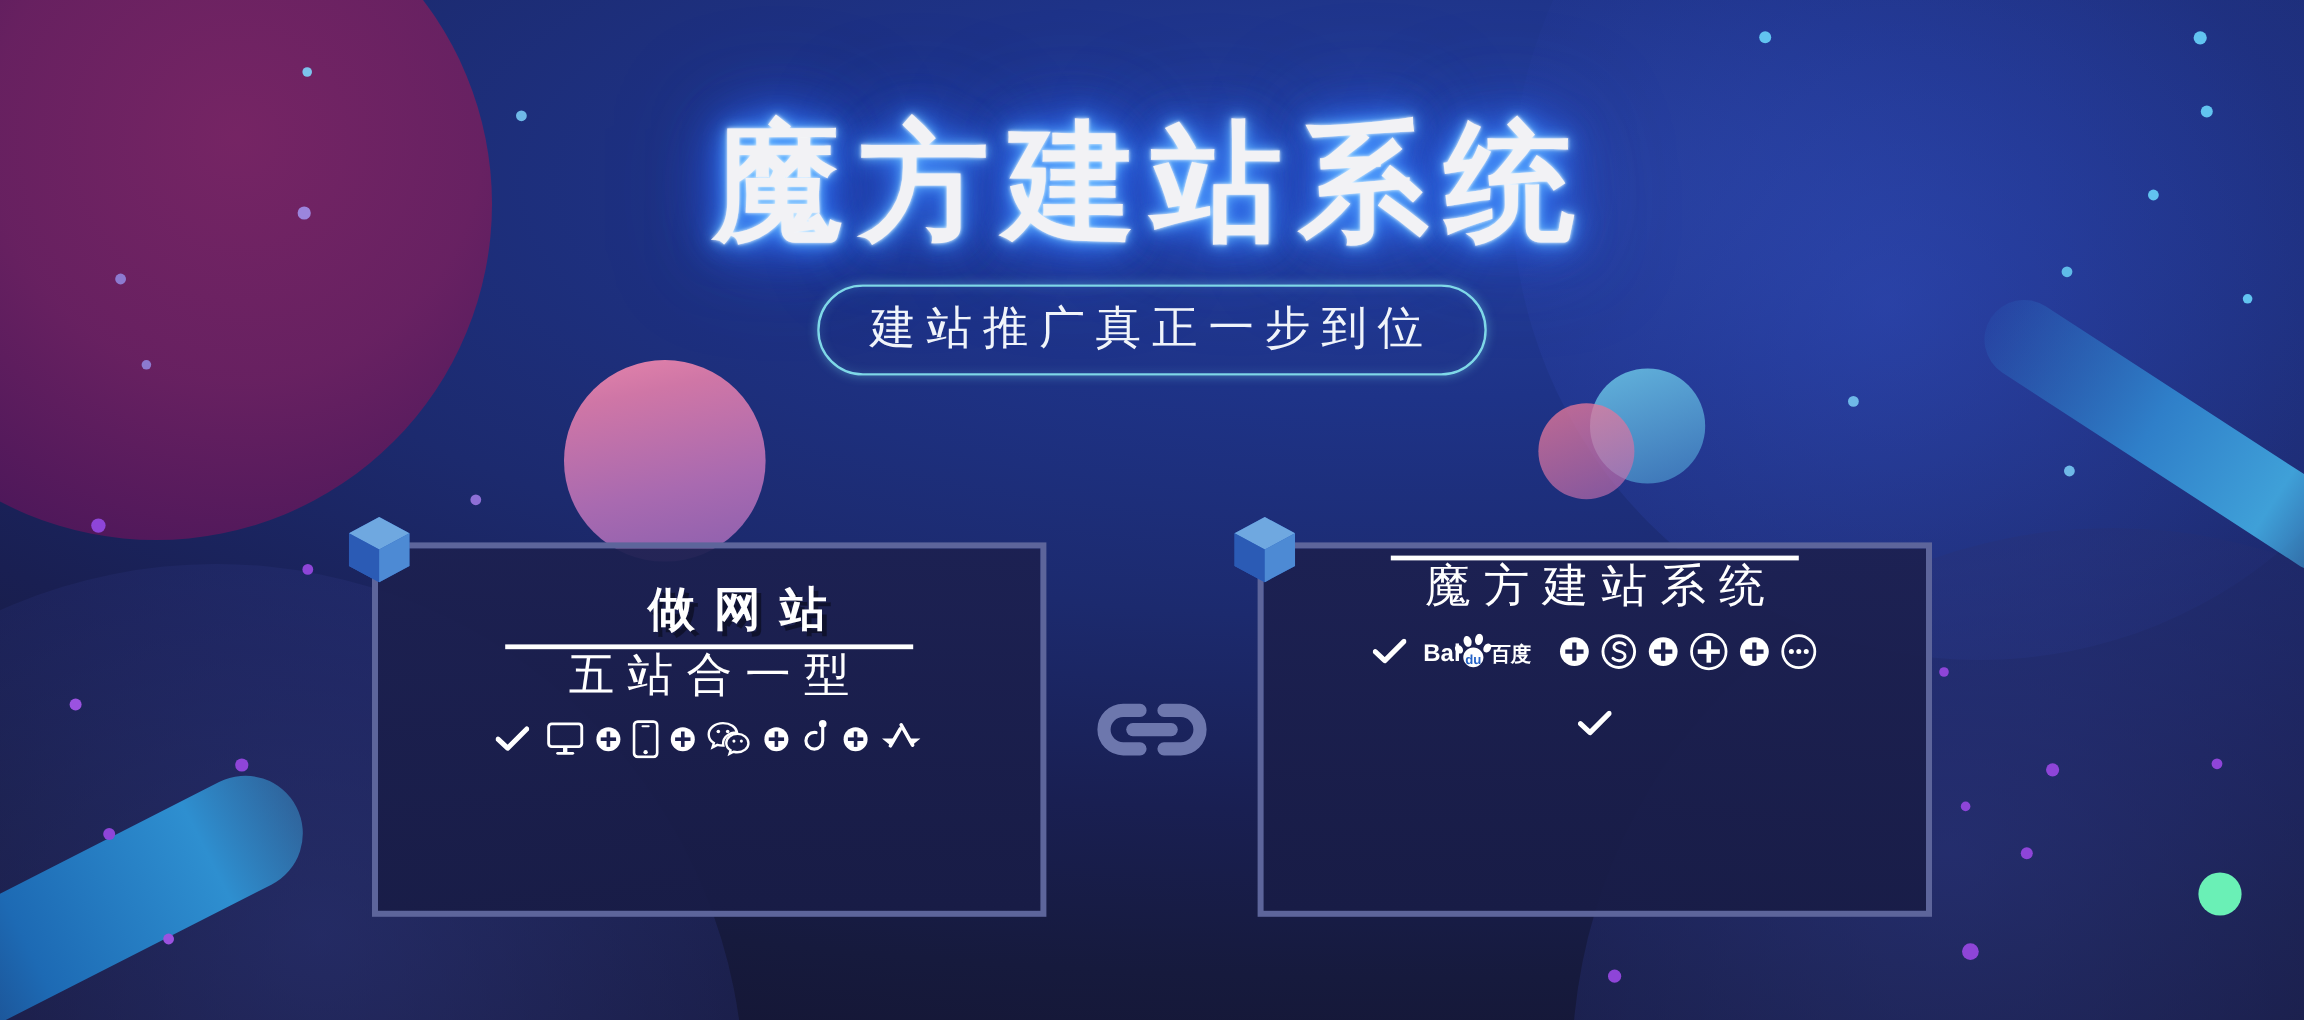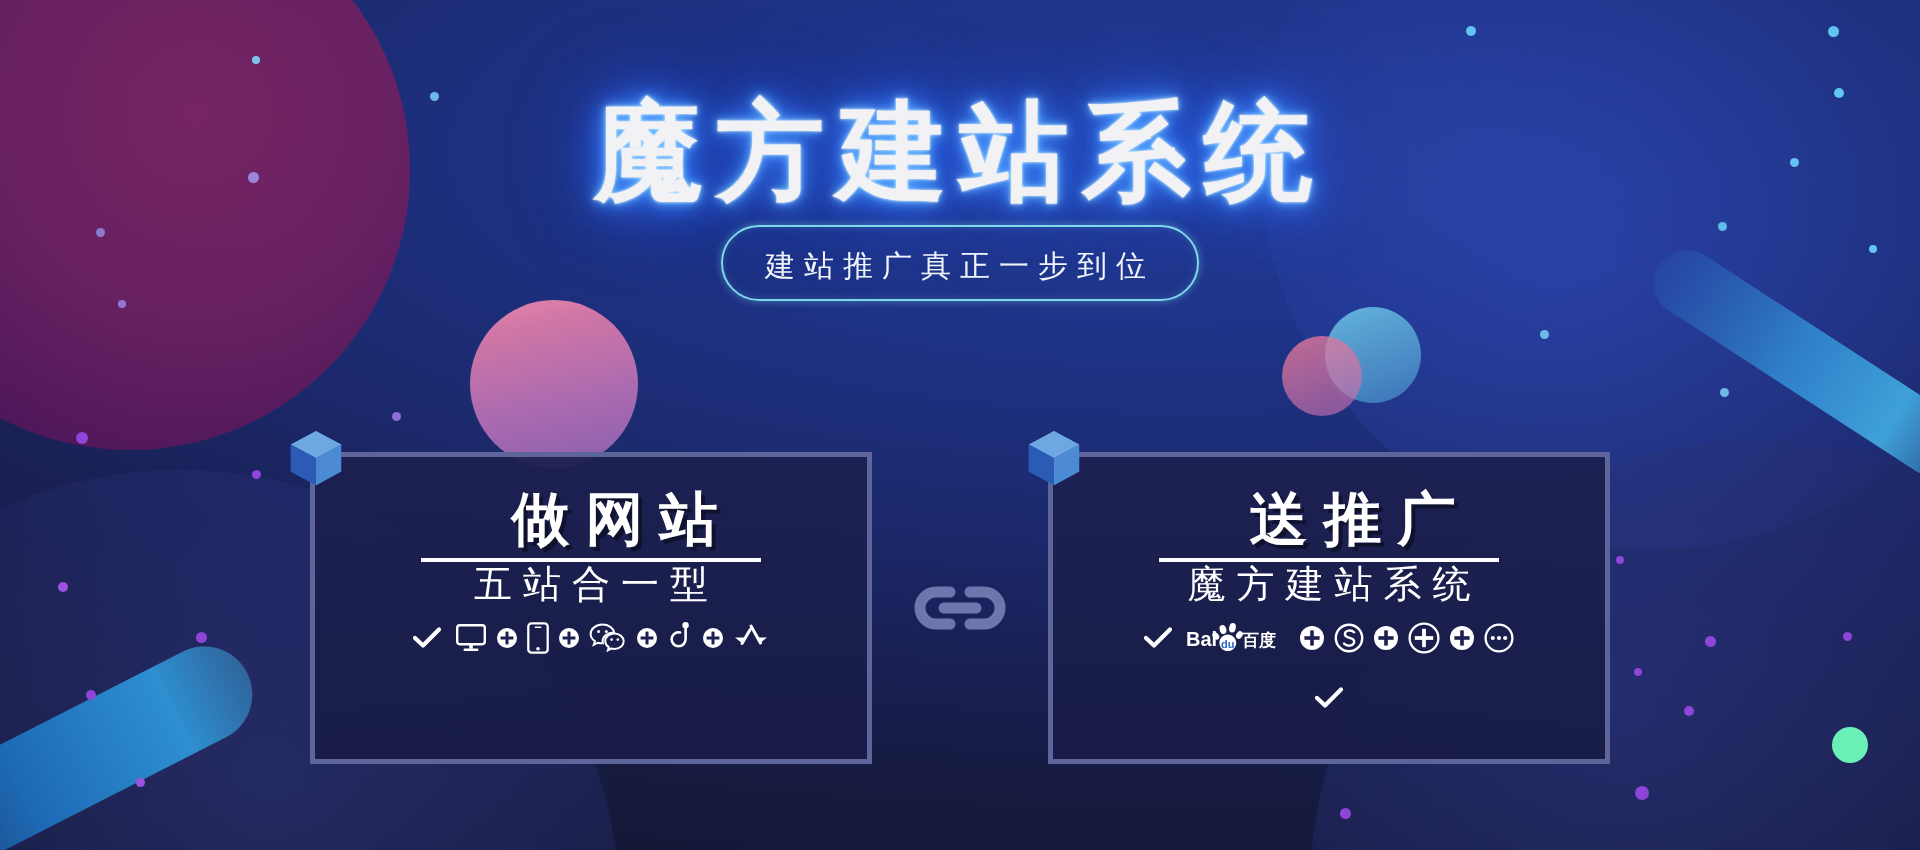--- a/index.html
+++ b/index.html
@@ -95,25 +95,25 @@
       0 0 3px #ffffff,
       0 0 10px #6fc3ff,
       0 0 20px #3f8dff,
       0 0 34px #2f6ff5,
       0 0 58px #2a56e0,
       0 0 86px rgba(42,86,224,.7);
   }
 
   .subtitle-pill {
     display: inline-block;
-    margin-top: 10px;
-    padding: 19px 42px 12px;
+    margin-top: 22px;
+    padding: 9px 42px 12px;
     border: 2px solid #7fd8e8;
     border-radius: 40px;
-    font-size: 30px;
+    font-size: 38px;
     letter-spacing: 9px;
     color: #f0f4fa;
     box-shadow: 0 0 9px rgba(120,215,235,.45), inset 0 0 9px rgba(120,215,235,.18);
   }
 
   
   .cards {
     position: absolute;
     left: 0; right: 0; top: 452px;
     display: flex;
@@ -135,21 +135,21 @@
 
   .cube {
     position: absolute;
     left: -30px; top: -30px;
     width: 62px; height: 62px;
   }
 
   .card-title {
     margin: 0;
     padding-top: 30px;
-    font-size: 58px;
+    font-size: 39px;
     font-weight: 700;
     letter-spacing: 16px;
     text-indent: 16px;
     line-height: 1.12;
     text-shadow: 4px 4px 0 rgba(0,0,0,.42);
     padding-left: 47px;
   }
   .title-rule {
     width: 340px;
     height: 4px;
@@ -339,21 +339,20 @@
     </div>
 
     <div class="card">
       <svg class="cube" viewBox="0 0 64 64">
         <polygon points="32,4 58,18 58,46 32,60 6,46 6,18" fill="#2f66c4"></polygon>
         <polygon points="32,4 58,18 32,32 6,18" fill="#6fa8e0"></polygon>
         <polygon points="6,18 32,32 32,60 6,46" fill="#2b5bb5"></polygon>
         <polygon points="58,18 58,46 32,60 32,32" fill="#4d8ad4"></polygon>
       </svg>
 
-      <h2 class="card-title">送推广</h2>
       <div class="title-rule"></div>
       <p class="card-sub">魔方建站系统</p>
 
       <div class="feature-rows">
 
         <div class="frow">
           <svg class="tick" viewBox="0 0 28 22">
             <path d="M2 11 L10 18.5 L26 2.5" fill="none" stroke="#ffffff" stroke-width="4.2" stroke-linecap="round" stroke-linejoin="round"></path>
           </svg>
           <div class="icon-strip">

